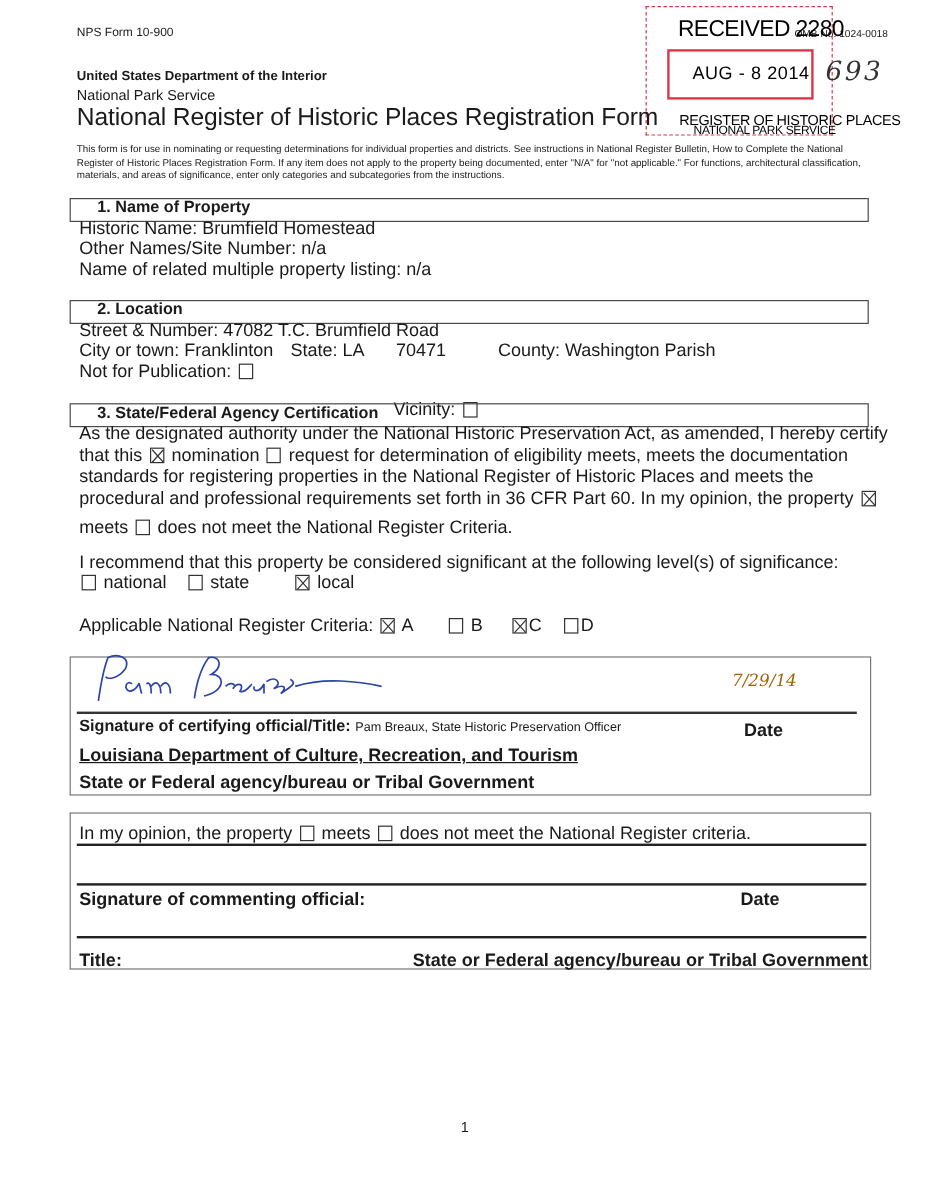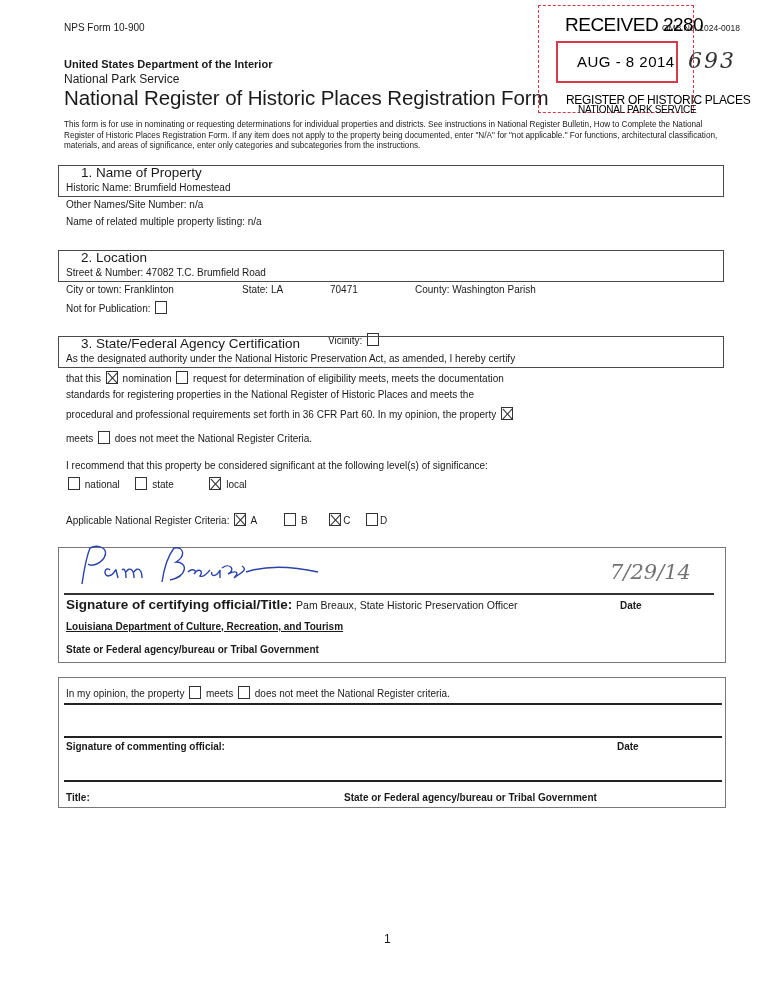--- a/index.html
+++ b/index.html
@@ -5,43 +5,43 @@
   html, body { margin:0; padding:0; background:#ffffff; }
   body { width:772px; height:999px; position:relative; overflow:hidden;
          font-family:"Liberation Sans", sans-serif; color:#1a1a1a; }
   .abs { position:absolute; }
   .formno { left:64px; top:22px; font-size:10px; }
   .omb { left:662px; top:23px; font-size:8.5px; }
   .dept { left:64px; top:58px; font-size:11px; font-weight:bold; }
   .nps { left:64px; top:72px; font-size:12px; }
   .title { left:64px; top:86px; font-size:20.5px; font-weight:normal; letter-spacing:-0.1px; }
   .intro { left:64px; top:120px; width:660px; font-size:8.2px; line-height:10.5px; }
-  .sec-head { position:absolute; left:58px; width:666px; height:32px;
+  .sec-head { position:absolute; left:58px; width:666px; height:20px;
               border:1.5px solid #4a4a4a; box-sizing:border-box;
-              font-size:13.5px; font-weight:normal; line-height:13px; padding-left:22px; }
-  .line { position:absolute; left:66px; font-size:10px; white-space:nowrap; }
+              font-size:13.5px; font-weight:bold; line-height:13px; padding-left:22px; }
+  .line { position:absolute; left:66px; font-size:15px; white-space:nowrap; }
   .cb { display:inline-block; width:12px; height:13px; border:1.3px solid #333;
         box-sizing:border-box; vertical-align:-2px; position:relative; margin:0 2px; }
   .cb.checked::before, .cb.checked::after { content:""; position:absolute; left:50%; top:-1px;
         width:1px; height:14px; background:#333; }
   .cb.checked::before { transform:rotate(42deg); }
   .cb.checked::after { transform:rotate(-42deg); }
   .box { position:absolute; left:58px; width:668px; border:1.3px solid #777; box-sizing:border-box; }
   .rule { position:absolute; height:2px; background:#222; }
   .bold { font-weight:bold; }
   .stamp { position:absolute; color:#000000; }
   .stamp-outer { left:538px; top:5px; width:156px; height:108px; border:1px dashed #d63a4a; box-sizing:border-box; }
   .stamp-recv { left:565px; top:14px; font-size:19px; letter-spacing:-0.5px; }
   .stamp-inner { left:556px; top:41px; width:122px; height:42px; border:2px solid #d63a4a; box-sizing:border-box; }
   .stamp-date { left:577px; top:53px; font-size:15px; letter-spacing:0.5px; }
   .stamp-reg { left:566px; top:93px; font-size:12px; letter-spacing:-0.3px; }
   .stamp-nps { left:578px; top:104px; font-size:10px; letter-spacing:-0.3px; }
   .handnum { left:688px; top:48px; font-family:"DejaVu Serif", serif; font-style:italic; font-size:22px; color:#333; letter-spacing:2px; }
   .sig { left:70px; top:540px; }
-  .hdate { left:610px; top:560px; font-family:"DejaVu Serif", serif; font-style:italic; font-size:21px; color:#737373; }
+  .hdate { left:610px; top:560px; font-family:"DejaVu Serif", serif; font-style:italic; font-size:14px; color:#a16207; }
   .pageno { left:384px; top:932px; font-size:12px; }
 </style>
 </head>
 <body>
 
 <div class="abs formno">NPS Form 10-900</div>
 <div class="abs omb">OMB No. 1024-0018</div>
 <div class="abs dept">United States Department of the Interior</div>
 <div class="abs nps">National Park Service</div>
 <div class="abs title">National Register of Historic Places Registration Form</div>

